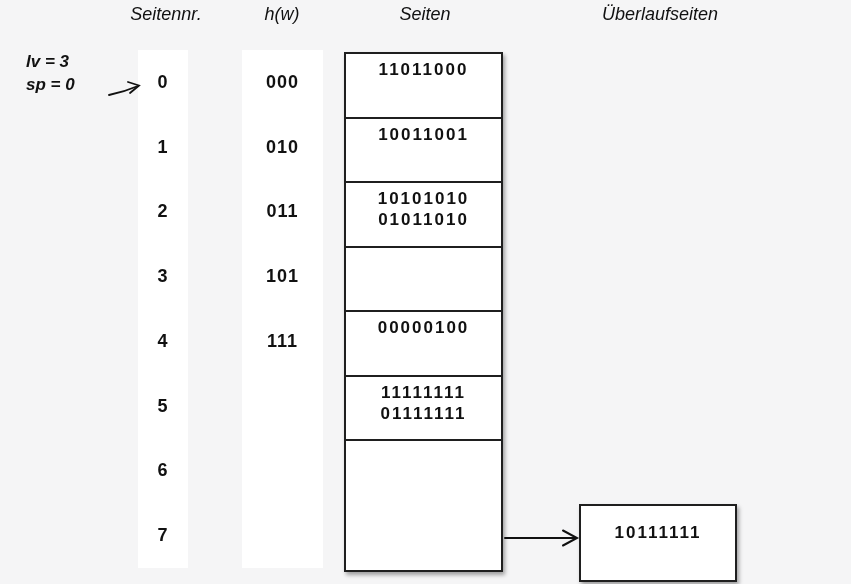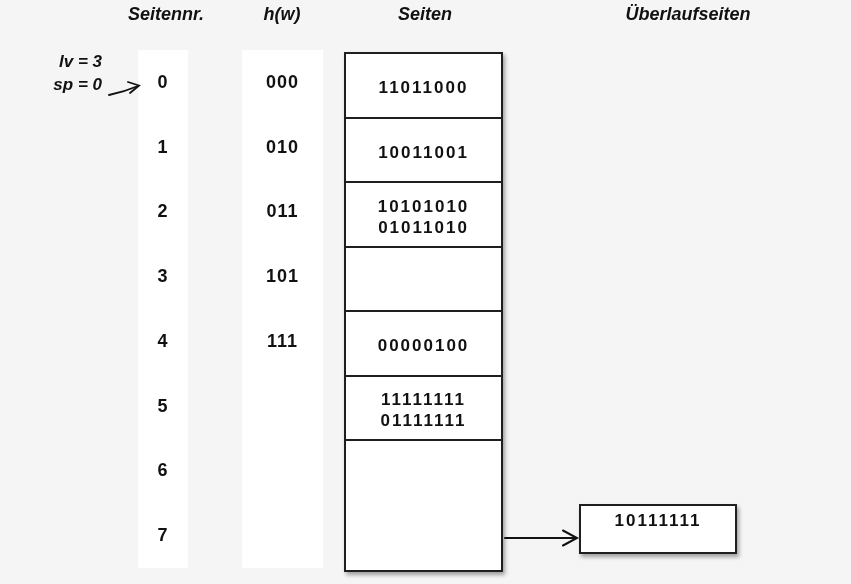--- a/index.html
+++ b/index.html
@@ -13,26 +13,26 @@
     position:relative;
     width:851px;height:584px;
     background:var(--bg);
     font-family:"Liberation Sans",sans-serif;
     color:var(--text);
     overflow:hidden;
   }
   .hdr{
     position:absolute;top:4px;
     transform:translateX(-50%);
-    font-style:italic;font-weight:700;font-size:18px;
+    font-style:italic;font-weight:400;font-size:18px;
     white-space:nowrap;
   }
   .annot{
     position:absolute;left:26px;top:50px;width:76px;
-    text-align:right;font-style:italic;font-weight:600;
+    font-style:italic;font-weight:600;
     font-size:17px;line-height:23px;
   }
   .strip{
     position:absolute;top:50px;height:518px;
     background:var(--cell);
     display:flex;flex-direction:column;
   }
   #strip-pageno{left:138px;width:50px;}
   #strip-hash{left:242px;width:81px;}
   .rowcell{
@@ -44,47 +44,47 @@
     position:absolute;left:344px;top:52px;width:159px;height:520px;
     box-sizing:border-box;
     background:var(--cell);
     border:2px solid var(--line);
     box-shadow:2px 3px 4px rgba(0,0,0,0.35);
     display:grid;grid-template-rows:repeat(8,1fr);
   }
   .cell{
     border-bottom:2px solid var(--line);
     display:flex;flex-direction:column;align-items:center;
-    padding-top:5px;box-sizing:border-box;justify-content:center;
+    padding-top:5px;box-sizing:border-box;
   }
   .cell:last-child{border-bottom:none;}
   .cell div, #overflow-box div{
     font-size:17px;font-weight:600;letter-spacing:2px;line-height:21px;
     white-space:nowrap;
   }
   #overflow-box{
-    position:absolute;left:579px;top:504px;width:158px;height:50px;
+    position:absolute;left:579px;top:504px;width:158px;height:78px;
     box-sizing:border-box;
     background:var(--cell);
     border:2px solid var(--line);
     box-shadow:2px 3px 4px rgba(0,0,0,0.35);
     display:flex;flex-direction:column;align-items:center;
-    padding-top:4px;
+    padding-top:16px;
   }
   #arrows{position:absolute;left:0;top:0;pointer-events:none;}
 </style>
 </head>
 <body>
 
 <div id="canvas">
 
   <div class="hdr" style="left:166px">Seitennr.</div>
   <div class="hdr" style="left:282px">h(w)</div>
   <div class="hdr" style="left:425px">Seiten</div>
-  <div class="hdr" style="left:688px">Überlaufseiten</div>
+  <div class="hdr" style="left:660px">Überlaufseiten</div>
 
   <div class="annot">
     <div>lv = 3</div>
     <div>sp = 0</div>
   </div>
 
   <div class="strip" id="strip-pageno">
       <div class="rowcell">0</div>
       <div class="rowcell">1</div>
       <div class="rowcell">2</div>

